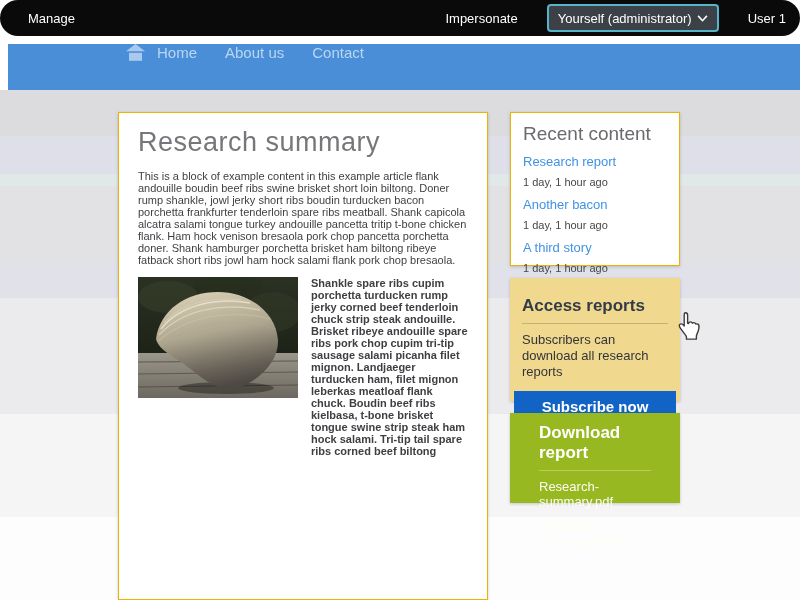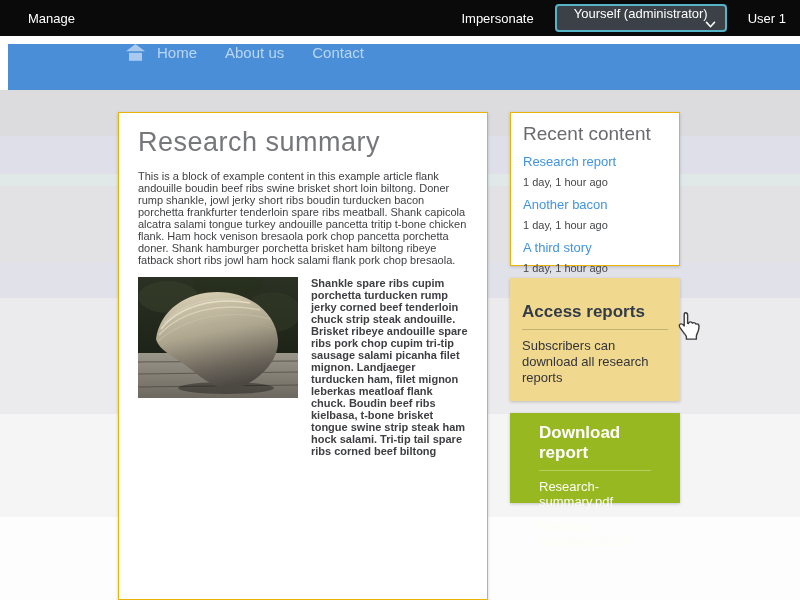--- a/index.html
+++ b/index.html
@@ -2,27 +2,27 @@
 <html><head>
 <meta charset="utf-8">
 <style>
   * { margin:0; padding:0; box-sizing:border-box; }
   html,body { width:800px; height:600px; overflow:hidden; }
   body { font-family:"Liberation Sans", sans-serif; background:#fff; }
   .viewport { position:relative; width:800px; height:600px; overflow:hidden; }
 
   
   .topbar { position:absolute; left:0; top:0; width:800px; height:36px;
-    background:#0a0a0a; display:flex; align-items:center; padding:0 14px 0 28px; }
+    background:#0a0a0a; display:flex; align-items:center; padding:0 14px 0 28px;border-radius:19px; }
   .topbar-manage { color:#fff; font-size:13px; }
-  .topbar-right { margin-left:auto; display:flex; align-items:center; gap:21px; }
+  .topbar-right { margin-left:auto; display:flex; align-items:center; gap:29px; }
   .topbar-label { color:#fff; font-size:13px; }
   .impersonate-select { width:172px; height:28px; background:#3b4147;
     border:2px solid #55b4c8; border-radius:4px; color:#fff; font-size:13px;
-    display:flex; align-items:center; padding:0 9px; cursor:pointer;flex-direction:column; }
+    display:flex; align-items:center; padding:0 9px; cursor:pointer; }
   .impersonate-select .chev { margin-left:auto; width:11px; height:7px; }
   .topbar-user { color:#fff; font-size:13px; }
 
   
   .navbar { position:absolute; left:8px; top:44px; width:800px; height:46px;
     background:#4a8ed7; display:flex; align-items:flex-start; padding-left:118px; }
   .home-icon { width:19px; height:17px; margin-right:12px; }
   .nav-item { color:#b9d6f2; font-size:15px; margin-right:28px; cursor:pointer; }
 
   
@@ -52,21 +52,21 @@
   
   .recent-card { left:510px; top:112px; width:170px; height:154px; padding:10px 12px; }
   .recent-title { font-size:19px; font-weight:400; color:#6a6b6f; }
   .recent-item { margin-top:9px; }
   .recent-link { font-size:13px; color:#4093e2; cursor:pointer; }
   .recent-time { font-size:11px; color:#454648; margin-top:7px; }
 
   
   .access-card { left:510px; top:278px; width:170px; height:123px;
     background:#f0d98e; border:none; box-shadow:0 1px 3px rgba(0,0,0,.2);
-    padding:24px 12px 0 12px; }
+    padding:18px 12px 0 12px; }
   .access-title { font-size:17px; font-weight:700; color:#333b49; }
   .access-divider { height:1px; background:#c2b274; margin:7px 0 8px 0; }
   .access-text { font-size:13px; line-height:1.22; color:#33343a; }
   .subscribe-btn { display:block; width:calc(100% + 16px); margin:11px -8px 0 -8px;
     height:31px; background:#1164c5; color:#fff; font-family:"Liberation Sans",sans-serif;
     font-size:15px; font-weight:700; border:none; cursor:pointer; }
 
   
   .download-card { left:510px; top:413px; width:170px; height:90px;
     background:#98b821; border:none; box-shadow:0 1px 3px rgba(0,0,0,.2);
@@ -165,20 +165,21 @@
     <div class="recent-item">
       <div class="recent-link">A third story</div>
       <div class="recent-time">1 day, 1 hour ago</div>
     </div>
   </div>
 
   <div class="card access-card">
     <div class="access-title">Access reports</div>
     <div class="access-divider"></div>
     <div class="access-text">Subscribers can download all research reports</div>
+    <button class="subscribe-btn">Subscribe now</button>
   </div>
 
   <div class="card download-card">
     <div class="download-title">Download report</div>
     <div class="download-divider"></div>
     <div class="file-link">Research-summary.pdf</div>
     <div class="file-link">Research-summary.DOCX</div>
   </div>
 
   <svg class="cursor" viewBox="0 0 24 30">

